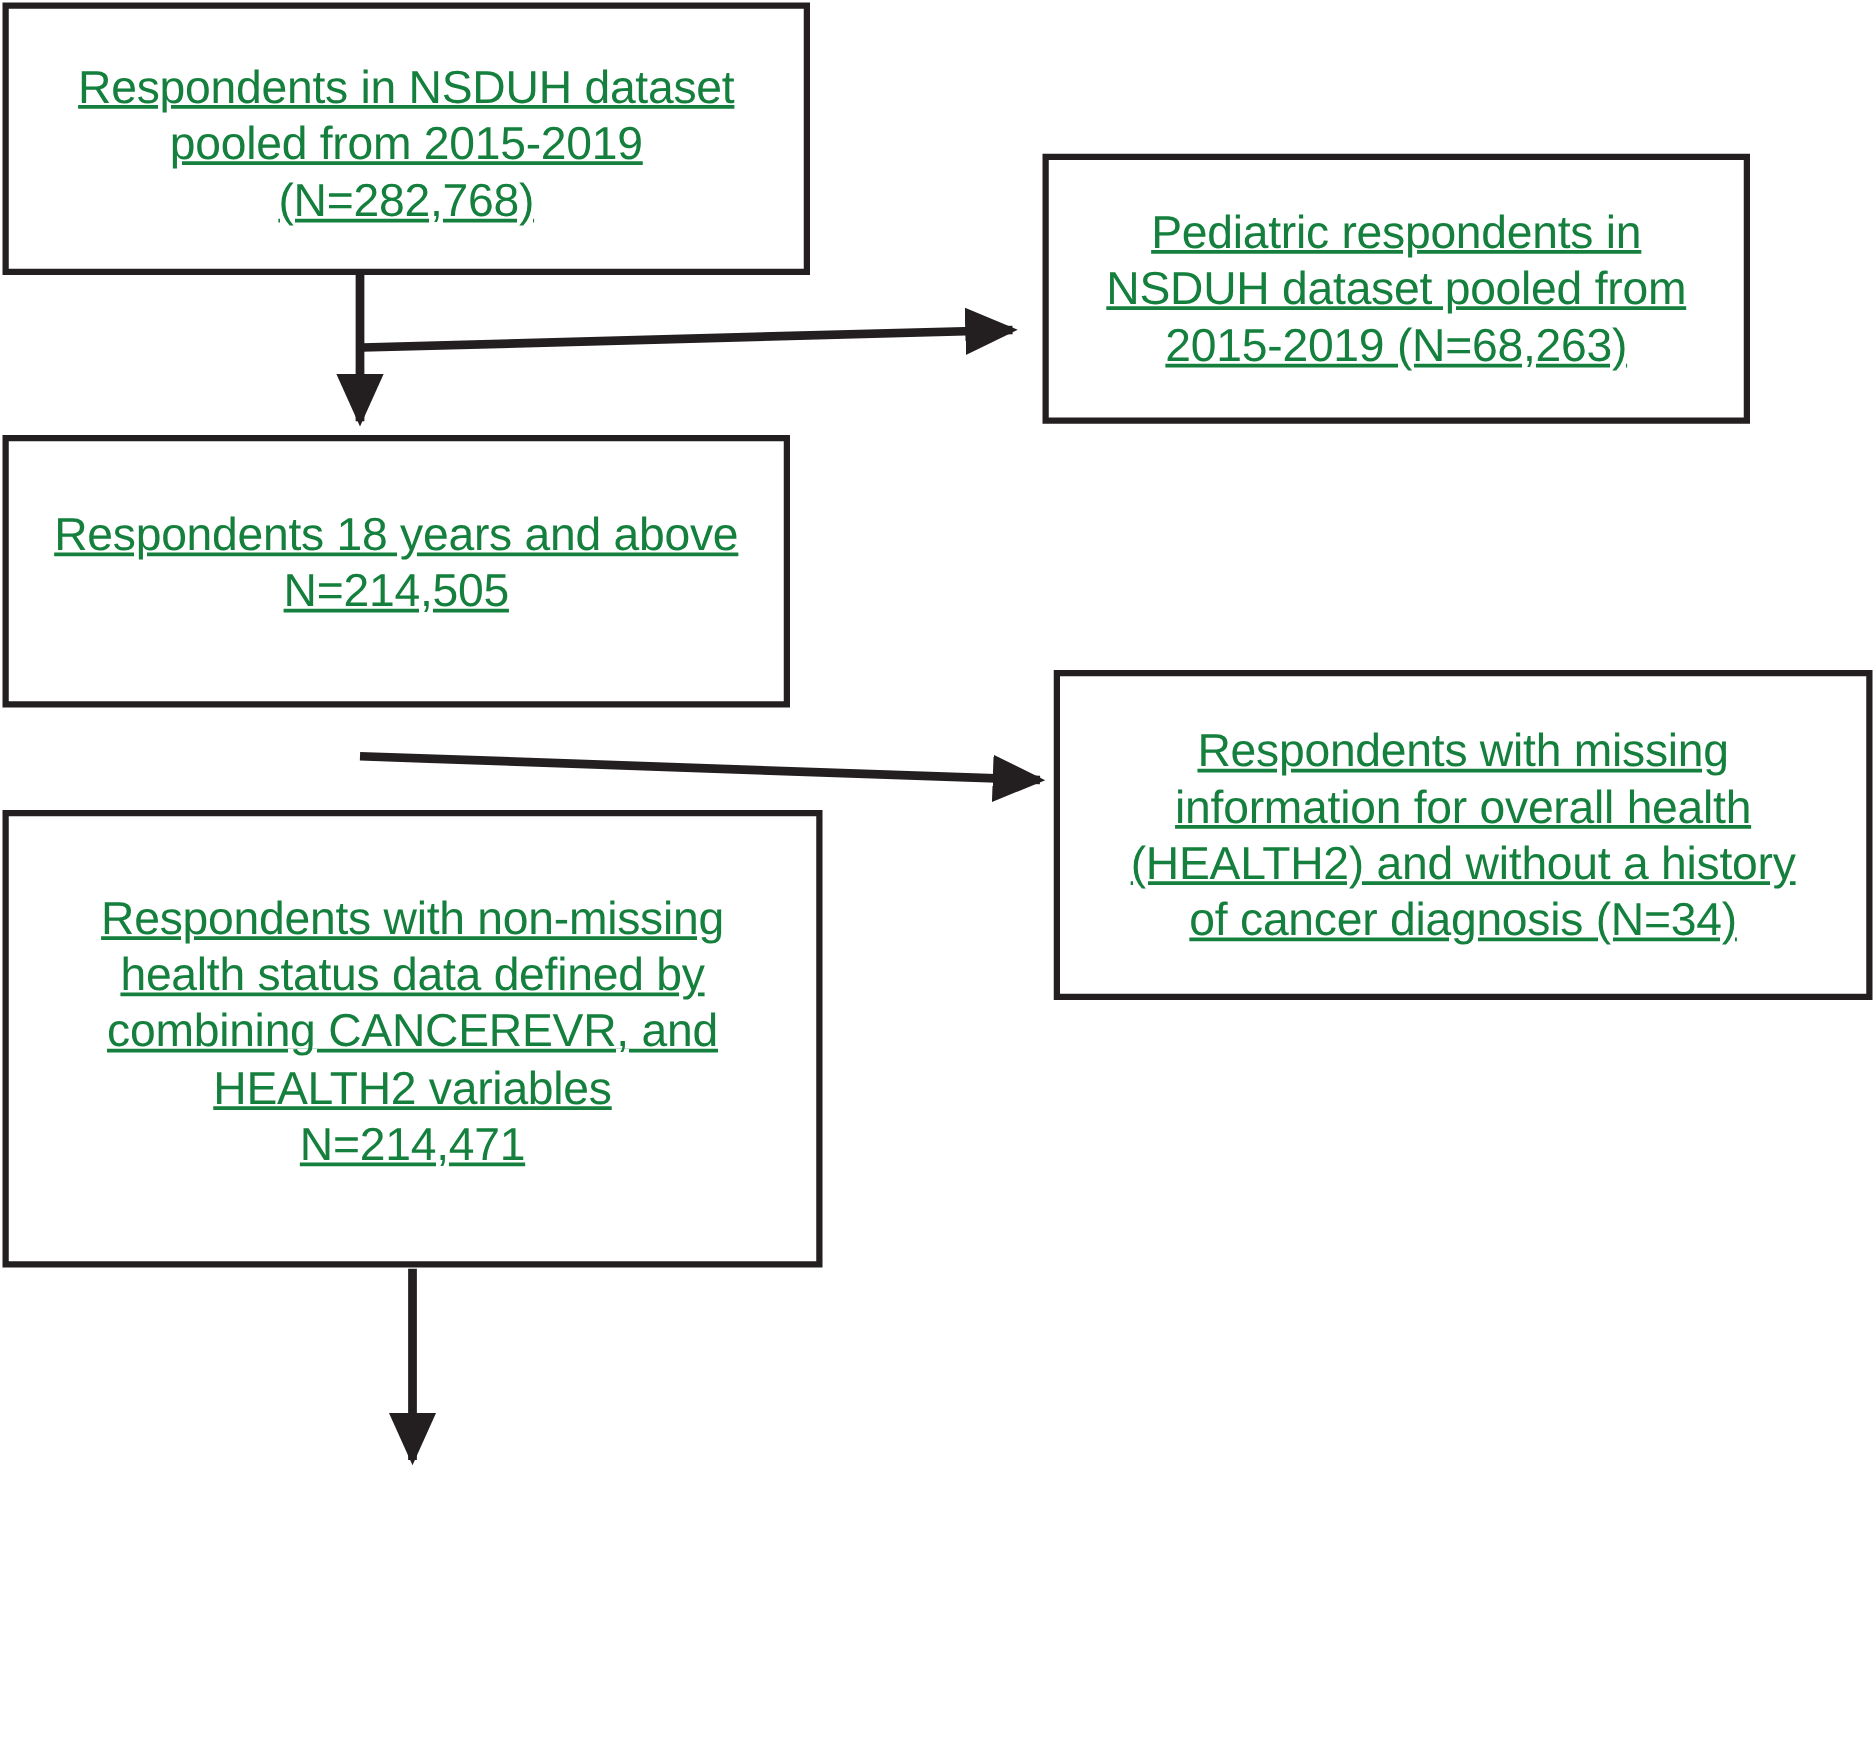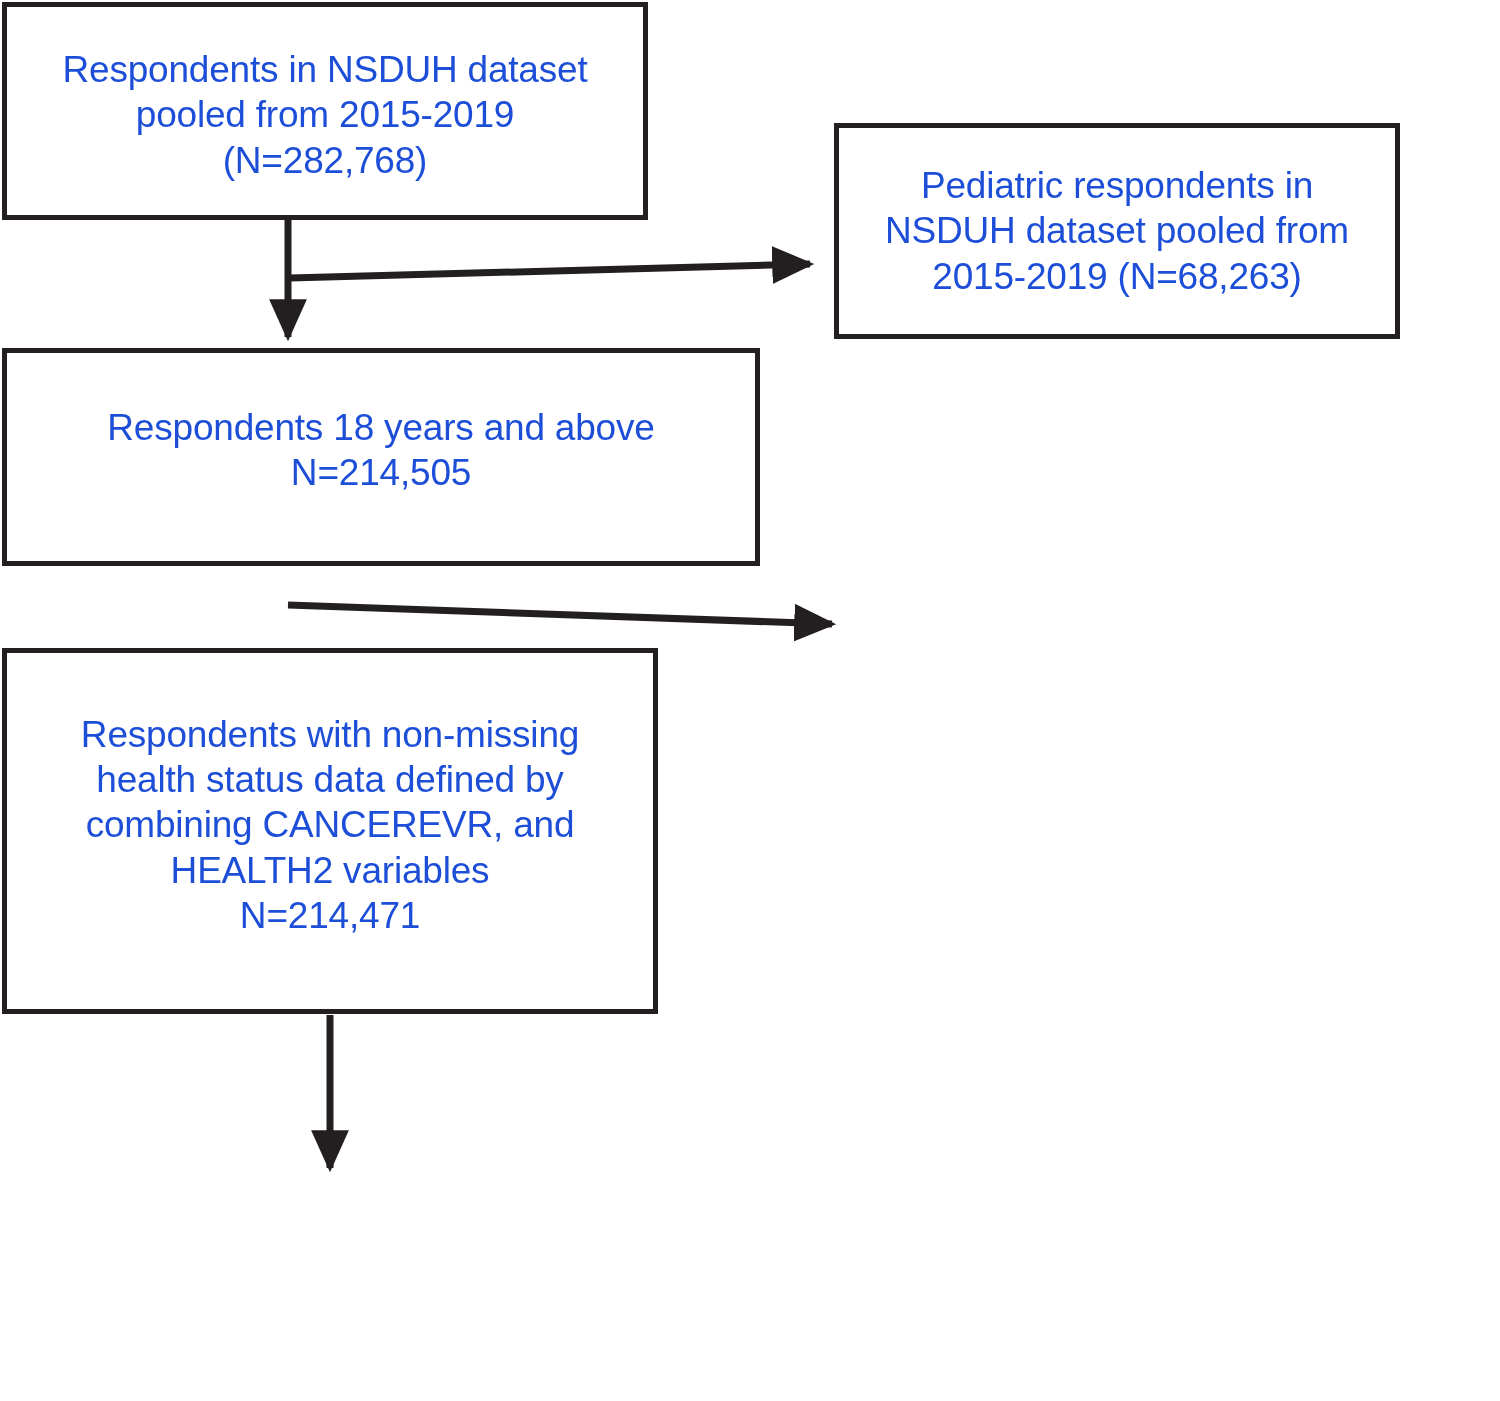--- a/index.html
+++ b/index.html
@@ -25,33 +25,34 @@
     align-items: center;
     justify-content: center;
     text-align: center;
   }
   .node-text {
     font-size: 37px;
     line-height: 1.22;
     letter-spacing: -0.2px;
     padding: 0 10px;
     white-space: pre-line;
-    color: #1d4ed8;
+    color: #15803d;
+    text-decoration: underline;
   }
   .node-text .bold {
     font-weight: bold;
   }
 
   
   #box-total      { left: 2px;   top: 2px;    width: 646px;  height: 218px; }
   #box-total .node-text { transform: translateY(4px); }
 
   #box-pediatric  { left: 822px; top: 123px;  width: 566px;  height: 216px; margin-left: 12px; }
 
-  #box-adults     { left: 2px;   top: 348px;  width: 758px;  height: 218px; }
+  #box-adults     { left: 2px;   top: 348px;  width: 630px;  height: 218px; }
   #box-adults .node-text { align-self: flex-start; margin-top: 52px; }
 
   #box-missing    { left: 843px; top: 536px;  width: 655px;  height: 264px; }
 
   #box-nonmissing { left: 2px;   top: 648px;  width: 656px;  height: 366px; }
   #box-nonmissing .node-text { transform: translateY(-6px); text-align: center; }
 
   #box-final      { left: 2px;   top: 1178px; width: 648px;  height: 216px; }
   #box-final .node-text { text-align: left; width: 100%; padding-left: 40px; transform: translateY(6px); }
 
@@ -104,20 +105,26 @@
     <div class="node-text">Pediatric respondents in
 NSDUH dataset pooled from
 2015-2019 (N=68,263)</div>
   </div>
 
   <div class="node" id="box-adults">
     <div class="node-text">Respondents 18 years and above
 N=214,505</div>
   </div>
 
+  <div class="node" id="box-missing">
+    <div class="node-text">Respondents with missing
+information for overall health
+(HEALTH2) and without a history
+of cancer diagnosis (N=34)</div>
+  </div>
 
   <div class="node" id="box-nonmissing">
     <div class="node-text">Respondents with non-missing
 health status data defined by
 combining CANCEREVR, and
 HEALTH2 variables
 N=214,471</div>
   </div>
 
 

